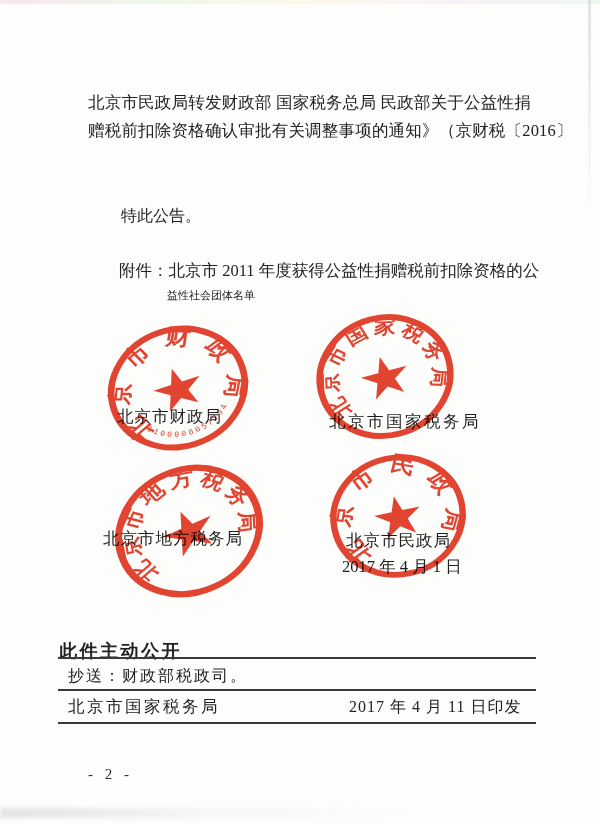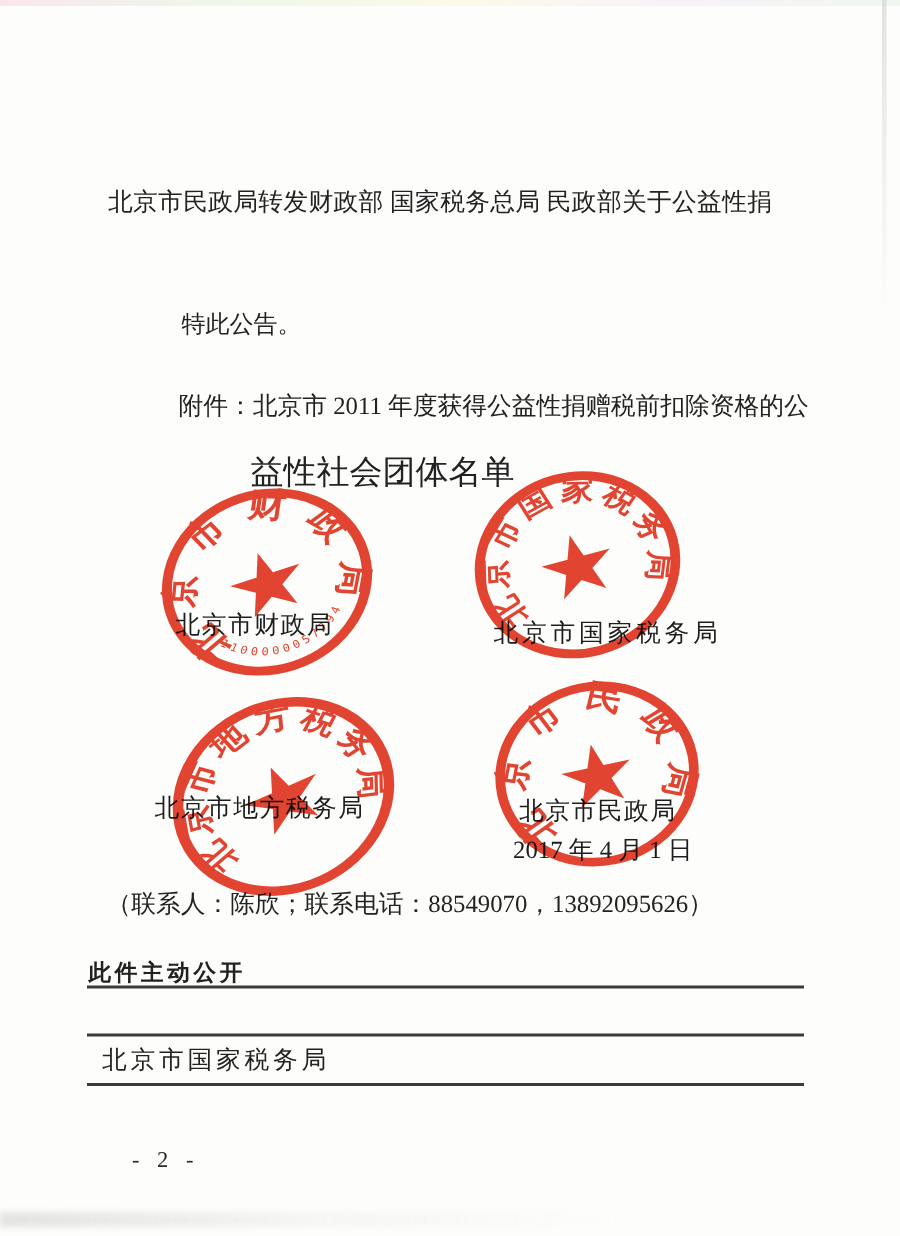--- a/index.html
+++ b/index.html
@@ -21,28 +21,27 @@
   .scan-right {
     position:absolute; right:9px; top:0; width:3px; height:210px;
     background: linear-gradient(180deg, rgba(200,200,200,.5), rgba(220,220,220,0));
   }
   .scan-bottom {
     position:absolute; left:0; bottom:6px; width:420px; height:10px;
     background: linear-gradient(90deg, rgba(180,180,180,.35), rgba(210,210,210,.15), rgba(200,200,200,0));
     filter: blur(2px);
   }
   .body-block {
-    position:absolute; left:72px; top:89px; width:440px;
+    position:absolute; left:88px; top:89px; width:440px;
     font-size:16.5px; line-height:28.4px; white-space:nowrap;
     letter-spacing:0.2px;
-    margin-top:32px;
   }
   .closing { position:absolute; left:121px; top:206px; font-size:16px; }
   .att-line1 { position:absolute; left:119px; top:260px; font-size:16.5px; white-space:nowrap; }
-  .att-line2 { position:absolute; left:167px; top:300px; font-size:22px; white-space:nowrap; }
+  .att-line2 { position:absolute; left:167px; top:288px; font-size:11px; white-space:nowrap; }
 
   .seal {
     position:absolute; z-index:3;
     mix-blend-mode: multiply;
     opacity:.92;
   }
   .seal-ring { fill:none; stroke:#e1351f; stroke-width:9; }
   .seal-star { fill:#e1351f; }
   .seal-arc { fill:#e1351f; font-weight:bold; font-family:"Liberation Serif","DejaVu Serif",serif; }
   .arc6 { font-size:34px; letter-spacing:19px; }
@@ -53,37 +52,38 @@
     position:absolute; z-index:2; font-size:16.5px; letter-spacing:1px;
     color:#1d1d1d; white-space:nowrap;
   }
   .stamp-date { position:absolute; z-index:2; left:342px; top:556px; font-size:16.5px; color:#1d1d1d; white-space:nowrap; }
   .contact { position:absolute; left:71px; top:592px; font-size:16.5px; white-space:nowrap; }
 
   .footer-rule { position:absolute; left:58px; width:478px; height:2px; background:#3a3a3a; }
   .rule-1 { top:657px; }
   .rule-2 { top:689px; }
   .rule-3 { top:722px; }
-  .disclosure { position:absolute; left:59px; top:639px; font-size:15px; font-weight:bold; letter-spacing:2.5px; }
+  .disclosure { position:absolute; left:59px; top:639px; font-size:18px; font-weight:bold; letter-spacing:2.5px; }
   .cc-line { position:absolute; left:68px; top:666px; font-size:16px; letter-spacing:2px; }
   .office { position:absolute; left:68px; top:696px; font-size:16.5px; letter-spacing:2.5px; }
   .print-date { position:absolute; left:349px; top:697px; font-size:16px; letter-spacing:1px; }
   .page-num { position:absolute; left:88px; top:766px; font-size:15px; letter-spacing:4px; color:#2b2b2b; }
 </style>
 </head>
 <body>
 
 <div class="page">
 
   <div class="scan-top"></div>
   <div class="scan-right"></div>
   <div class="scan-bottom"></div>
 
   <div class="body-block">
     <div>北京市民政局转发财政部 国家税务总局 民政部关于公益性捐</div>
+    <div>赠税前扣除资格确认审批有关调整事项的通知》（京财税〔2016〕</div>
   </div>
   <div class="closing">特此公告。</div>
 
   <div class="att-line1"><span>附件：</span><span>北京市 2011 年度获得公益性捐赠税前扣除资格的公</span></div>
   <div class="att-line2">益性社会团体名单</div>
 
   <div class="agency-label" style="left:117px; top:406px;">北京市财政局</div>
   <div class="agency-label" style="left:329px; top:411px; letter-spacing:2.5px;">北京市国家税务局</div>
   <div class="agency-label" style="left:103px; top:528px;">北京市地方税务局</div>
   <div class="agency-label" style="left:346px; top:530px;">北京市民政局</div>
@@ -120,23 +120,24 @@
 
   <svg class="seal" style="left:326px; top:451px; width:144px; height:130px; transform:rotate(-12deg);" viewBox="0 0 200 200" preserveAspectRatio="none">
     <defs>
         <path id="arcT4" d="M 51.3,144.6 A 66,66 0 1 1 148.7,144.6"></path>
       </defs>
     <circle class="seal-ring" cx="100" cy="100" r="90"></circle>
     <polygon class="seal-star" points="0,-34 7.64,-10.52 32.34,-10.51 12.36,4.02 19.99,27.51 0,13 -19.99,27.51 -12.36,4.02 -32.34,-10.51 -7.64,-10.52" transform="translate(100,103)"></polygon>
     <text class="seal-arc arc6" text-anchor="middle"><textPath href="#arcT4" startOffset="50%">北京市民政局</textPath></text>
   </svg>
 
-  <div class="contact">（联系人：陈欣；联系电话：88549070，13892095626）</div>
 
   <div class="disclosure">此件主动公开</div>
   <div class="footer-rule rule-1"></div>
+  <div class="cc-line">抄送：财政部税政司。</div>
   <div class="footer-rule rule-2"></div>
   <div class="office">北京市国家税务局</div>
+  <div class="print-date">2017 年 4 月 11 日印发</div>
   <div class="footer-rule rule-3"></div>
 
   <div class="page-num">- 2 -</div>
 
 </div>
 
 </body></html>

